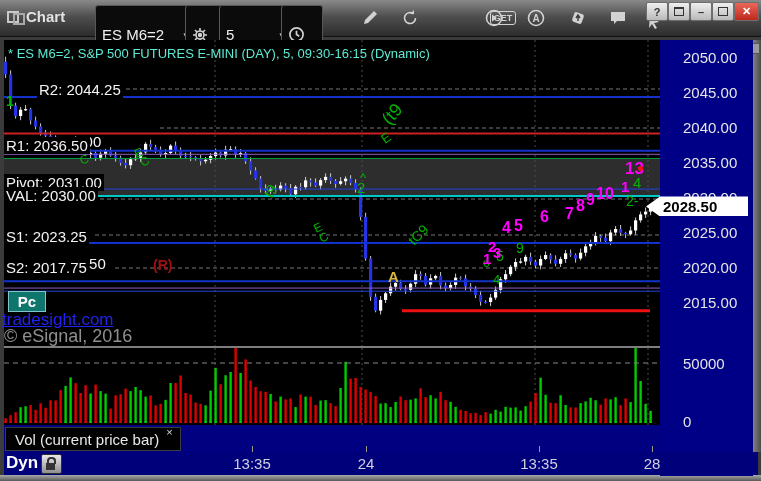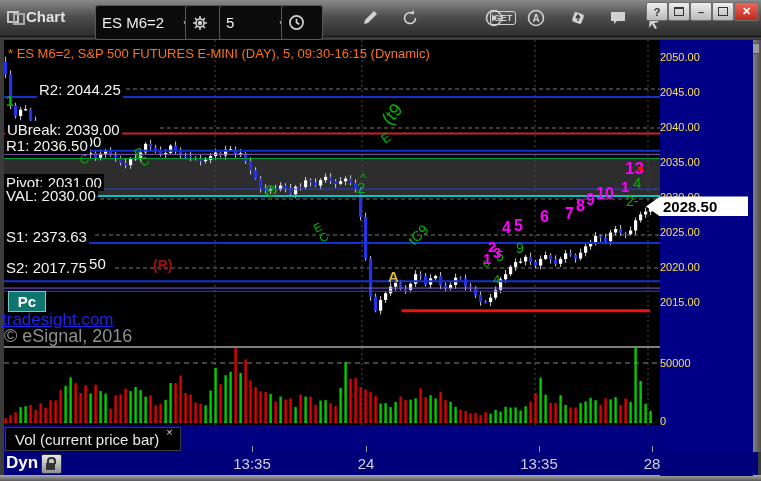--- a/index.html
+++ b/index.html
@@ -5,43 +5,43 @@
   html,body{margin:0;padding:0;background:#222;}
   #win{position:relative;width:761px;height:481px;background:#3b3b3b;overflow:hidden;
        font-family:"Liberation Sans",sans-serif;-webkit-font-smoothing:antialiased;}
   
   #toolbar{position:absolute;left:0;top:0;width:761px;height:36px;
       background:linear-gradient(#8a8a8a,#4f4f4f 45%,#2c2c2c);border-bottom:1px solid #111;}
   #title{position:absolute;left:26px;top:8px;color:#e2e2e2;font-size:15px;font-weight:bold;}
   .mdi-ico{position:absolute;left:7px;top:11px;width:8px;height:8px;border:2px solid #c9c9c9;}
   .mdi-ico2{left:13px;top:13px;border-color:#a8a8a8;}
   .tb-box{position:absolute;top:5px;height:25px;background:#0b0b0b;border:1px solid #585858;
-      border-radius:3px;color:#f0f0f0;font-size:15px;display:flex;align-items:center;padding:4px 6px;gap:15px;justify-content:space-between;}
+      border-radius:3px;color:#f0f0f0;font-size:15px;display:flex;align-items:center;padding:16px 6px;gap:15px;justify-content:space-between;}
   .caret{font-size:9px;color:#cfcfcf;}
   .tb-ic{position:absolute;top:7px;width:24px;height:22px;display:flex;align-items:center;justify-content:center;}
   
   .wctl{position:absolute;top:2px;width:20px;height:17px;background:linear-gradient(#efefef,#b9b9b9);
       border:1px solid #6e6e6e;border-radius:2px;color:#333;font-size:11px;font-weight:bold;
       display:flex;align-items:center;justify-content:center;}
   #wc-close{background:linear-gradient(#e9675a,#c0281c);color:#fff;}
   #wc-max .sq{width:8px;height:7px;border:1px solid #333;}
   #wc-pop .sq{width:8px;height:6px;border:1px solid #333;border-top-width:2px;}
   
   #price-pane{position:absolute;left:4px;top:40px;width:656px;height:306px;background:#000;}
   #divider{position:absolute;left:4px;top:346px;width:656px;height:2px;background:#7e7e7e;}
   #vol-pane{position:absolute;left:4px;top:348px;width:656px;height:77px;background:#000;}
-  #hdr{position:absolute;left:8px;top:46px;color:#f97316;font-size:13px;z-index:6;}
+  #hdr{position:absolute;left:8px;top:46px;color:#5eead4;font-size:13px;z-index:6;}
   svg{position:absolute;display:block;}
   
   .lvl{position:absolute;color:#f2f2f2;font-size:15px;white-space:nowrap;z-index:4;line-height:17px;}
   .lvl.front{background:#000;padding:0 2px;}
   
   #paxis{position:absolute;left:660px;top:40px;width:93px;height:436px;background:#000087;z-index:2;}
   #strip{position:absolute;left:753px;top:40px;width:8px;height:412px;background:linear-gradient(90deg,#818181,#4c4c4c);}
-  .axlbl{position:absolute;left:0;color:#fde047;font-size:11px;transform:translateY(-50%);}
+  .axlbl{position:absolute;left:23px;color:#e5e5e5;font-size:15px;transform:translateY(-50%);}
   .sq-btn{position:absolute;width:10px;height:9px;background:#9a9a9a;border:1px solid #555;}
   
   .tag{position:absolute;left:646px;width:102px;height:20px;z-index:7;font-size:15px;font-weight:bold;
       color:#000;display:flex;align-items:center;padding-left:17px;box-sizing:border-box;
       clip-path:polygon(0 50%,14px 0,100% 0,100% 100%,14px 100%);}
   #price-tag{background:#fff;}
   #vol-tag{background:#2ecc00;height:19px;}
   
   #midrow{position:absolute;left:4px;top:425px;width:656px;height:27px;background:#000080;}
   #vol-box{position:absolute;left:5px;top:427px;width:176px;height:24px;background:#000;
@@ -785,21 +785,20 @@
       <span class="tlbl" style="left: 362px;">24</span>
       <span class="tick" style="left: 362px;"></span>
       <span class="tlbl" style="left: 535px;">13:35</span>
       <span class="tick" style="left: 535px;"></span>
       <span class="tlbl" style="left: 648px;">28</span>
       <span class="tick" style="left: 648px;"></span>
     </div>
   <div id="bot-border"></div>
 
 <div class="lvl front" style="left: 5px; top: 81px; margin-left: 32px;">R2: 2044.25</div>
-    <div class="lvl front" style="left: 5px; top: 121px;">UBreak: 2039.00</div>
     <div class="lvl" style="left: 9px; top: 133px;">VAH: 2036.00</div>
     <div class="lvl front" style="left: 4px; top: 137px;">R1: 2036.50</div>
     <div class="lvl front" style="left: 4px; top: 174px;">Pivot: 2031.00</div>
     <div class="lvl front" style="left: 4px; top: 187px;">VAL: 2030.00</div>
-    <div class="lvl front" style="left: 4px; top: 228px;">S1: 2373.63</div>
+    <div class="lvl front" style="left: 4px; top: 228px;">S1: 2023.25</div>
     <div class="lvl" style="left: 9px; top: 255px;">LBT: 2016.750</div>
     <div class="lvl front" style="left: 4px; top: 259px;">S2: 2017.75</div>
   </div>
 
 </body></html>

